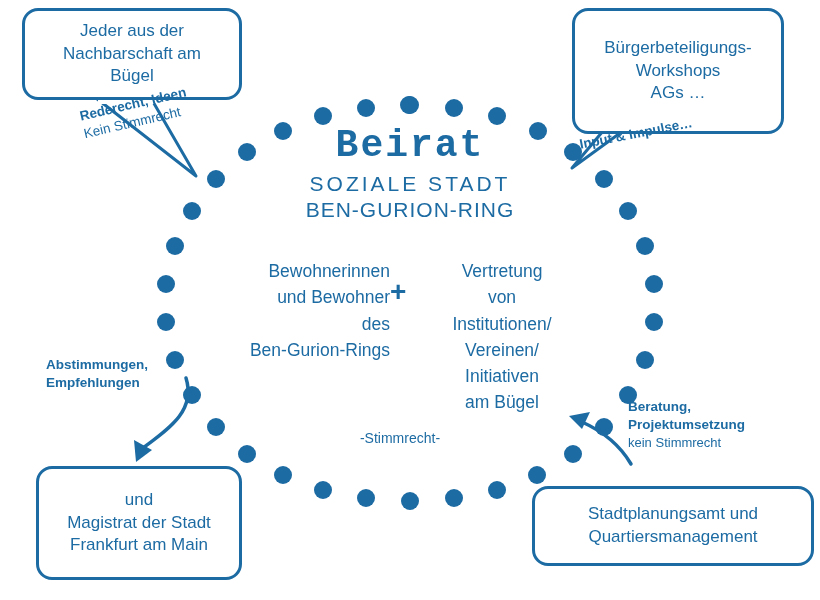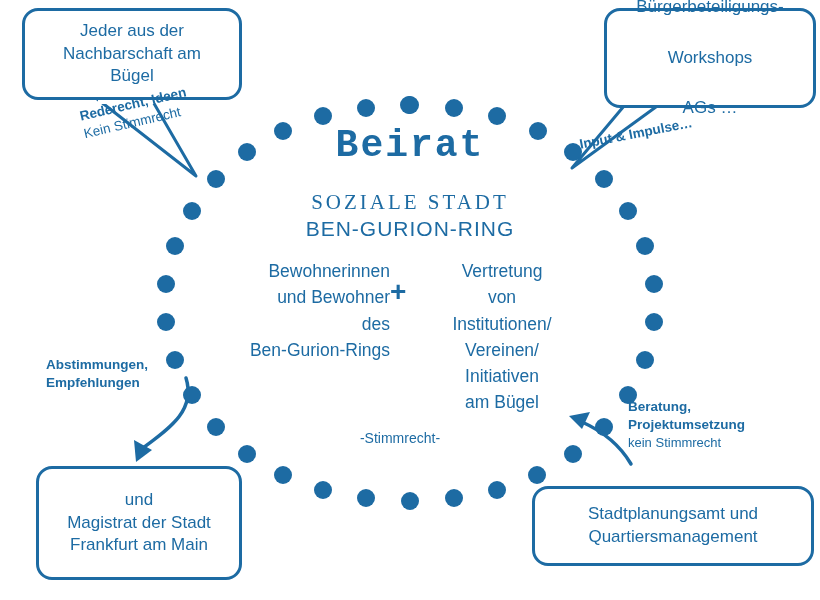--- a/index.html
+++ b/index.html
@@ -39,21 +39,21 @@
     flex-direction: column;
     align-items: center;
     justify-content: center;
     text-align: center;
     font-size: 17px;
     line-height: 1.35;
   }
   .box div { white-space: nowrap; }
 
   #box-nachbarschaft { left: 22px;  top: 8px;   width: 220px; height: 92px;  border-radius: 16px; }
-  #box-buerger       { left: 604px; top: 8px;   width: 212px; height: 100px;  border-radius: 16px; gap: 28px; }
+  #box-buerger       { left: 572px; top: 8px;   width: 212px; height: 126px;  border-radius: 16px; }
   #box-ortsbeirat    { left: 36px;  top: 466px; width: 206px; height: 114px; border-radius: 16px; }
   #box-stadtplanung  { left: 532px; top: 486px; width: 282px; height: 80px;  border-radius: 16px; }
 
   .center-title {
     position: absolute;
     left: 230px;
     top: 126px;
     width: 360px;
     text-align: center;
     pointer-events: none;
@@ -63,22 +63,21 @@
     font-weight: bold;
     letter-spacing: 2px;
     color: #1d6ba3;
     line-height: 1.05;
     font-family: Liberation Mono, monospace;
   }
   .center-title .t2 {
     font-size: 21px;
     letter-spacing: 3px;
     color: #1d6ba3;
-    margin-top: 24px;
-    font-family: Liberation Serif, serif;
+    margin-top: 6px;
   }
   .center-title .t3 {
     font-size: 21px;
     letter-spacing: 1px;
     color: #1d6ba3;
     margin-top: 2px;
   }
 
   .col {
     position: absolute;

